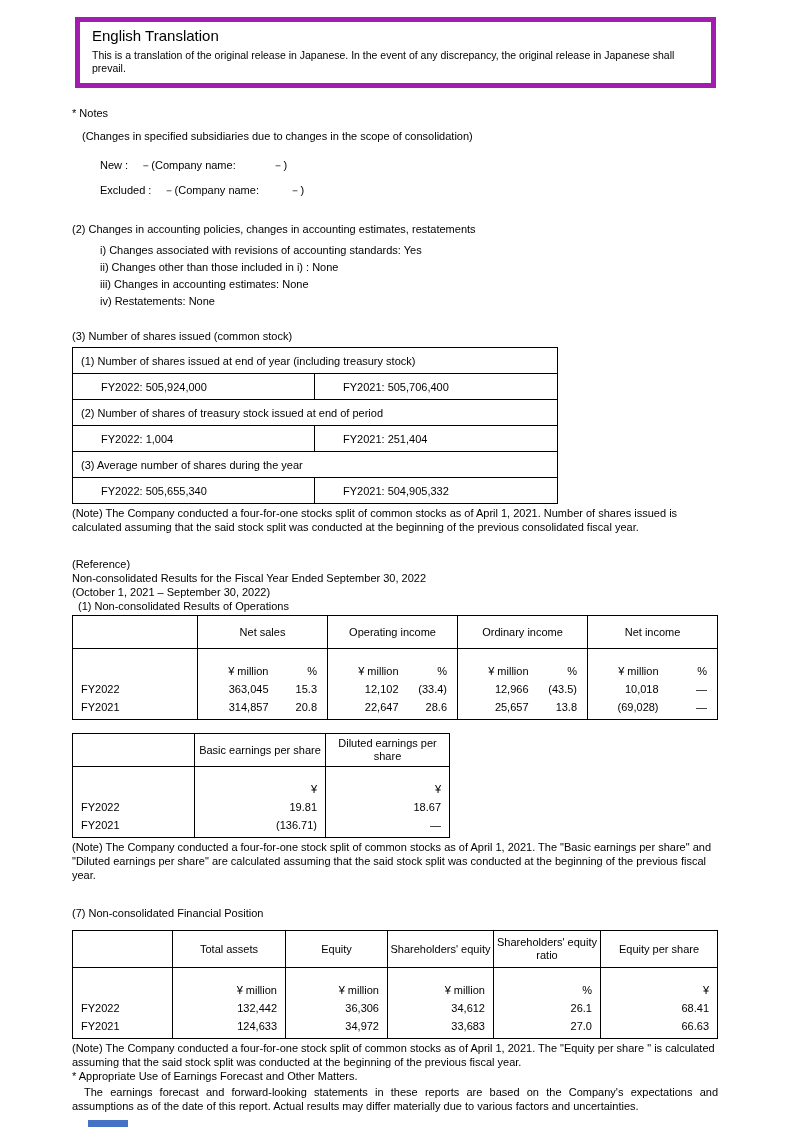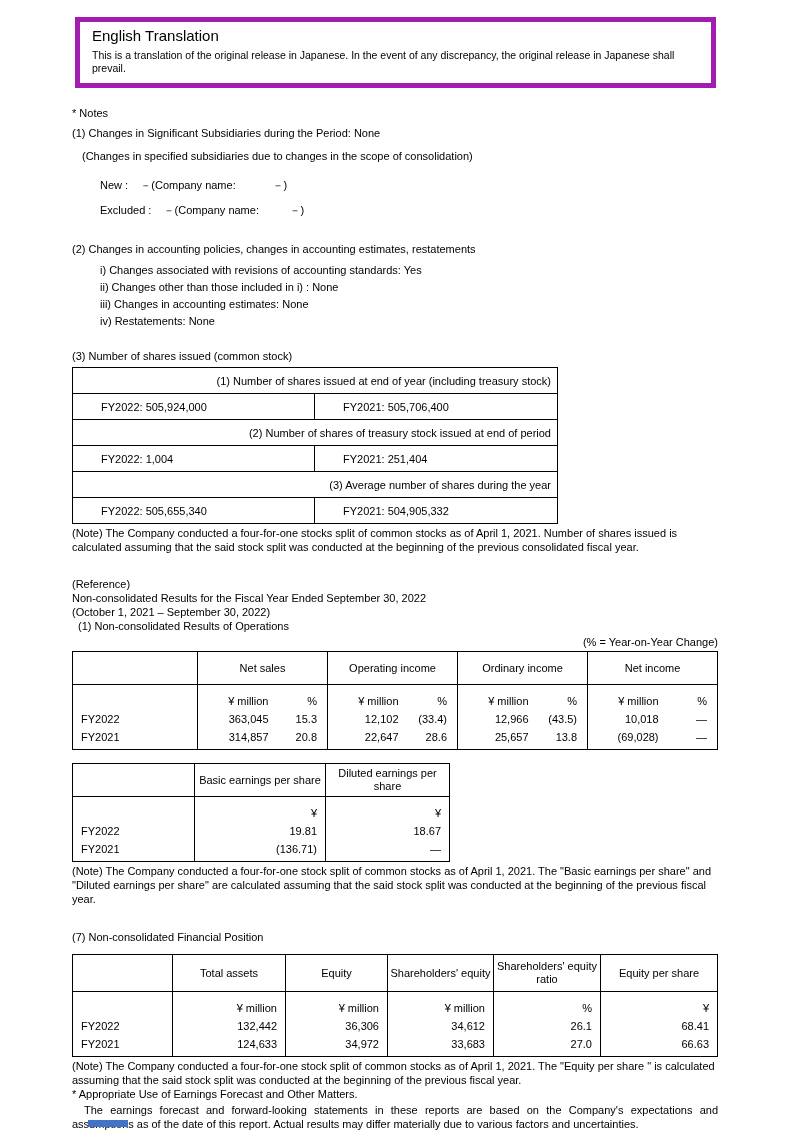--- a/index.html
+++ b/index.html
@@ -26,21 +26,21 @@
   .n2 { margin-top:25px; }
   .li1 { margin-top:7px; padding-left:28px; }
   .li  { margin-top:3px; padding-left:28px; }
   .n3 { margin-top:21px; }
 
   table { border-collapse:collapse; table-layout:fixed; font-size:11px; }
 
   
   .t-shares { width:485px; margin-top:4px; }
   .t-shares td { border:1px solid #000; height:25px; padding:0 6px; }
-  .t-shares td.full { padding-left:8px;text-align:right; }
+  .t-shares td.full { padding-left:8px; }
   .t-shares td.pair { padding-left:28px; }
 
   .note { margin-top:2px; line-height:14px; }
 
   
   .ref { margin-top:23px; }
   .ref p { line-height:14px; }
   .ref .ind { padding-left:6px; }
   .yoy { text-align:right; margin-top:2px; }
 
@@ -49,21 +49,21 @@
   .fin td { overflow:hidden; }
   .fin .hdr td { border:1px solid #000; text-align:center; vertical-align:middle; }
   .fin .units td, .fin .data td {
     border-left:1px solid #000; border-right:1px solid #000;
     border-top:none; border-bottom:none;
   }
   .fin { border:1px solid #000; }
   .fin .lbl { text-align:left; padding-left:8px; }
   .fin .amt { text-align:right; padding-right:8px; border-right:none !important; }
   .fin .pct { text-align:right; padding-right:10px; border-left:none !important; }
-  .fin .units td { padding-top:8px; height:16px; }
+  .fin .units td { padding-top:14px; height:16px; }
   .fin .data td { height:16px; }
   .fin .last td { padding-bottom:4px; }
 
   .t-results { margin-top:2px; }
   .t-results .hdr td { height:30px; }
 
   .t-eps { width:377px; margin-top:13px; }
   .t-eps .hdr td { height:30px; line-height:13px; }
   .t-eps .num { text-align:right; padding-right:8px; }
 
@@ -82,21 +82,20 @@
 <body>
 
 <div class="doc">
 
   <div class="trans-box">
     <div class="trans-title">English Translation</div>
     <div class="trans-body">This is a translation of the original release in Japanese. In the event of any discrepancy, the original release in Japanese shall prevail.</div>
   </div>
 
   <p class="notes-heading">* Notes</p>
-  <p class="n1">(1) Changes in Significant Subsidiaries during the Period: None</p>
   <p class="n1b">(Changes in specified subsidiaries due to changes in the scope of consolidation)</p>
   <p class="nl-new pre">New :    －(Company name:            －)</p>
   <p class="nl-exc pre">Excluded :    －(Company name:          －)</p>
 
   <p class="n2">(2) Changes in accounting policies, changes in accounting estimates, restatements</p>
   <p class="li1">i) Changes associated with revisions of accounting standards: Yes</p>
   <p class="li">ii) Changes other than those included in i) : None</p>
   <p class="li">iii) Changes in accounting estimates: None</p>
   <p class="li">iv) Restatements: None</p>
 
@@ -132,21 +131,20 @@
   </tbody>
     </table>
   <p class="note">(Note) The Company conducted a four-for-one stocks split of common stocks as of April 1, 2021. Number of shares issued is calculated assuming that the said stock split was conducted at the beginning of the previous consolidated fiscal year.</p>
 
   <div class="ref">
     <p>(Reference)</p>
     <p>Non-consolidated Results for the Fiscal Year Ended September 30, 2022</p>
     <p>(October 1, 2021 – September 30, 2022)</p>
     <p class="ind">(1) Non-consolidated Results of Operations</p>
   </div>
-  <p class="yoy">(% = Year-on-Year Change)</p>
 
   <table class="fin t-results">
     <colgroup>
       <col style="width:125px">
       <col style="width:79px">
         <col style="width:51px">
       <col style="width:79px">
         <col style="width:51px">
       <col style="width:79px">
         <col style="width:51px">

